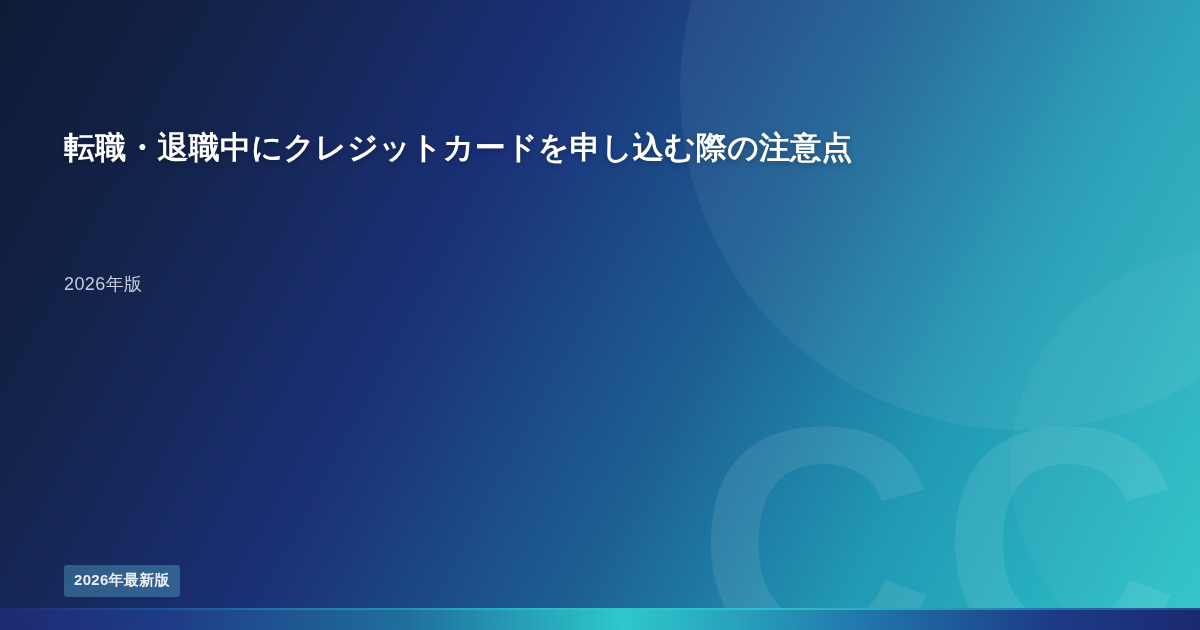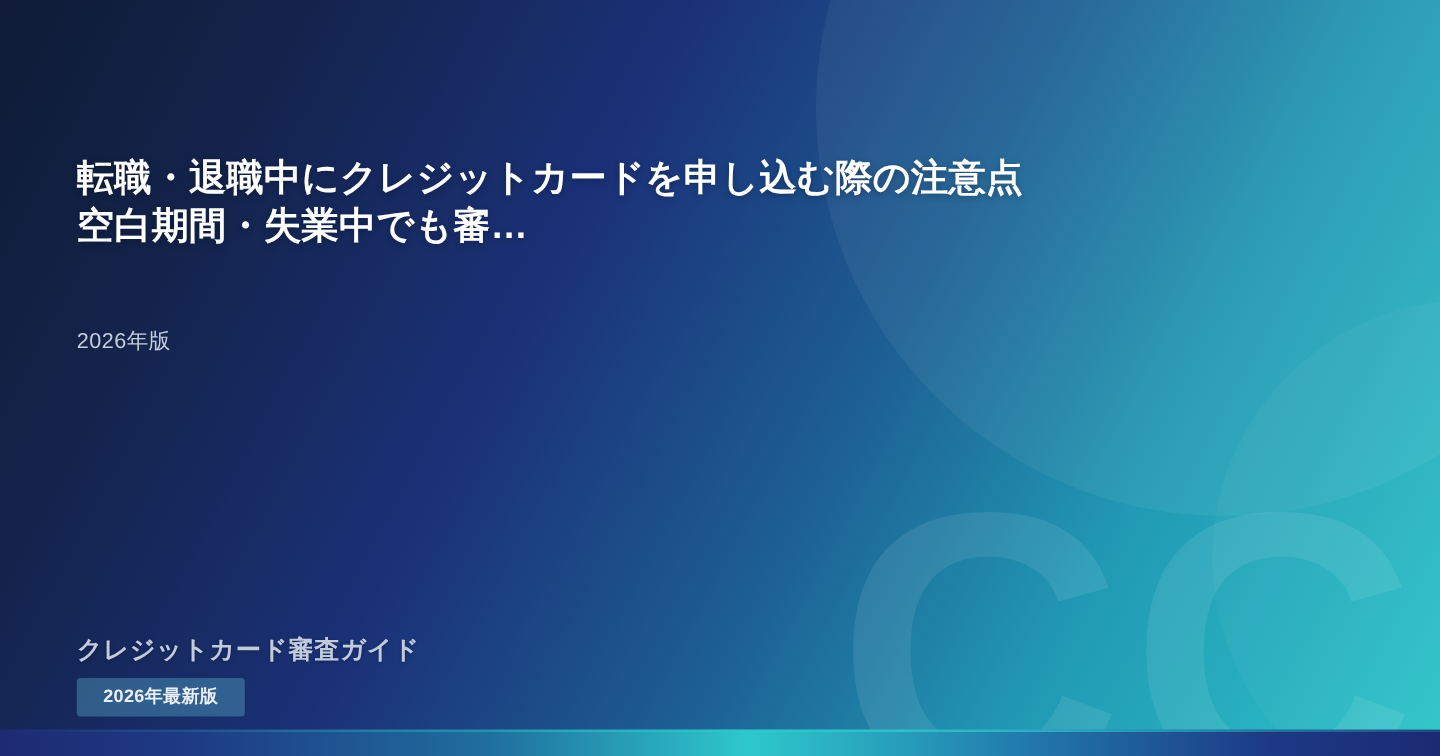--- a/index.html
+++ b/index.html
@@ -106,21 +106,21 @@
     font-size: 21px;
     font-weight: 700;
     color: #c2cbdc;
     letter-spacing: 0.6px;
     line-height: 1.2;
     margin-bottom: 11px;
     text-shadow: 0 1px 3px rgba(0, 0, 0, 0.25);
   }
   .badge {
     display: inline-block;
-    padding: 6px 22px 7px;
+    padding: 6px 10px 7px;
     font-size: 15px;
     font-weight: 700;
     color: #e9eef7;
     letter-spacing: 0.3px;
     background: rgba(86, 168, 198, 0.42);
     border-radius: 3px;
   }
 
   
   .accent-bar {
@@ -160,27 +160,25 @@
   <div class="bg-layer">
     <div class="circle-big"></div>
     <div class="circle-small"></div>
     <div class="watermark">CC</div>
   </div>
 
   <div class="content">
 
     <h1 class="title">
       <span class="line">転職・退職中にクレジットカードを申し込む際の注意点</span>
-      <span class="line">空白期間・失業中でも審…</span>
     </h1>
 
     <p class="subtitle">2026年版</p>
 
     <div class="footer">
-      <span class="brand">クレジットカード審査ガイド</span>
       <span class="badge">2026年最新版</span>
     </div>
 
   </div>
 
   <div class="accent-bar"></div>
 
 </div>
 
 </body></html>

